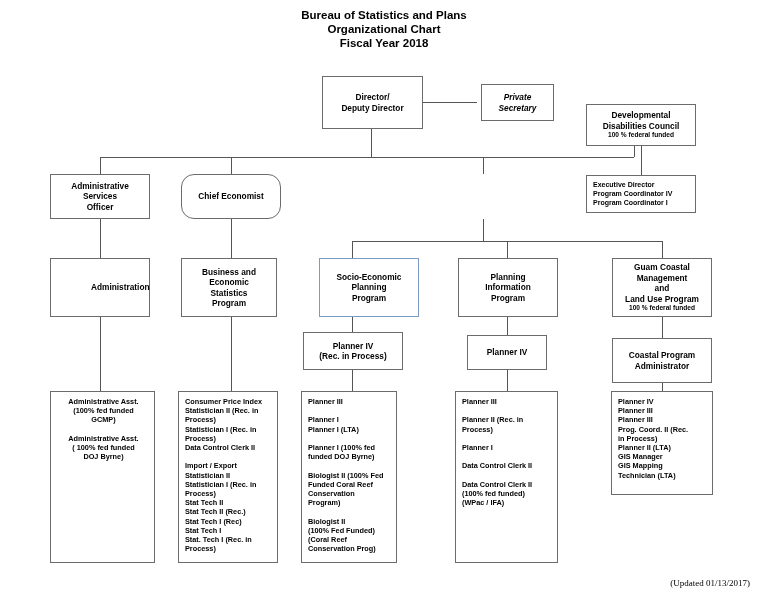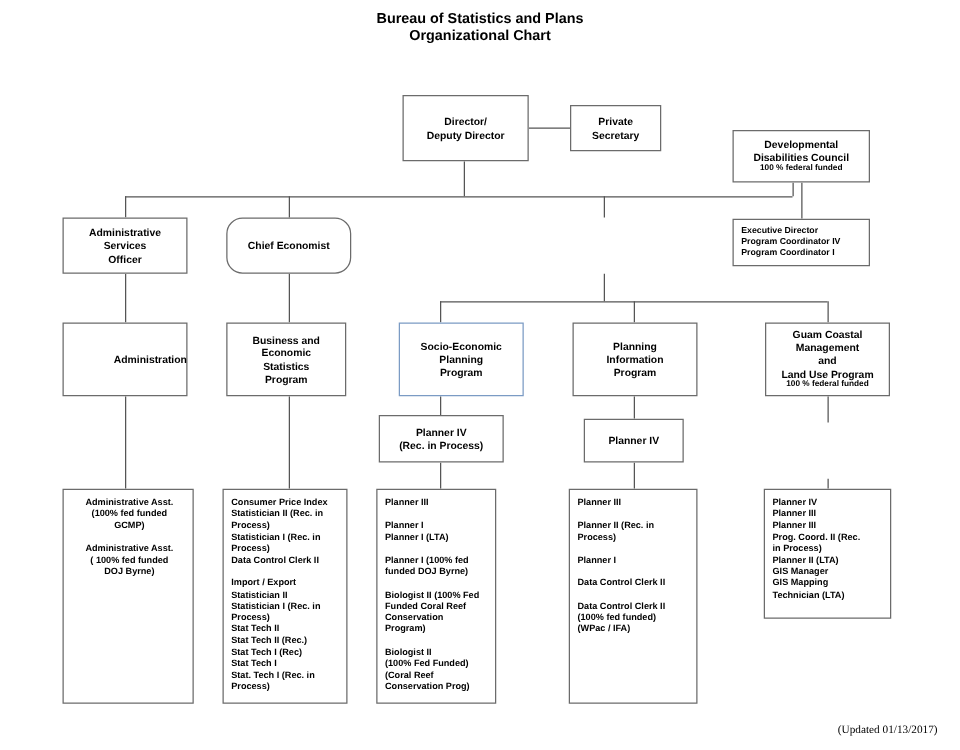--- a/index.html
+++ b/index.html
@@ -64,20 +64,21 @@
   }
 </style>
 </head>
 <body>
 
 <div id="chart">
 
   <div class="title">
     <div>Bureau of Statistics and Plans</div>
     <div>Organizational Chart</div>
+    <div>Fiscal Year 2018</div>
   </div>
 
   <div class="ln lnh" style="left:423px;top:102px;width:54px;"></div>
 
   <div class="ln lnv" style="left:371px;top:129px;height:28px;"></div>
 
   <div class="ln lnh" style="left:100px;top:157px;width:534px;"></div>
 
   <div class="ln lnv" style="left:100px;top:157px;height:17px;"></div>
   <div class="ln lnv" style="left:231px;top:157px;height:17px;"></div>
@@ -110,21 +111,21 @@
 
   <div class="ln lnv" style="left:662px;top:317px;height:21px;"></div>
 
   <div class="ln lnv" style="left:662px;top:383px;height:8px;"></div>
 
   <div class="box" style="left:322px;top:76px;width:101px;height:53px;">
     <div class="inner">Director/
 Deputy Director</div>
   </div>
 
-  <div class="box" style="left:456px;top:84px;width:73px;height:37px;">
+  <div class="box" style="left:481px;top:84px;width:73px;height:37px;font-style:italic;">
     <div class="inner">Private Secretary</div>
   </div>
 
   <div class="box" style="left:586px;top:104px;width:110px;height:42px;">
     <div class="inner">
       <span>Developmental
 Disabilities Council</span>
       <span class="sub">100 % federal funded</span>
     </div>
   </div>
@@ -179,20 +180,24 @@
 
   <div class="box" style="left:303px;top:332px;width:100px;height:38px;">
     <div class="inner">Planner IV
 (Rec. in Process)</div>
   </div>
 
   <div class="box" style="left:467px;top:335px;width:80px;height:35px;">
     <div class="inner">Planner IV</div>
   </div>
 
+  <div class="box" style="left:612px;top:338px;width:100px;height:45px;">
+    <div class="inner">Coastal Program
+Administrator</div>
+  </div>
 
   <div class="listbox ctr" style="left:50px;top:391px;width:105px;height:172px;">Administrative Asst.
  (100% fed funded
       GCMP)
 
 Administrative Asst.
  ( 100% fed funded
       DOJ Byrne)</div>
 
   <div class="listbox" style="left:178px;top:391px;width:100px;height:172px;">Consumer Price Index

